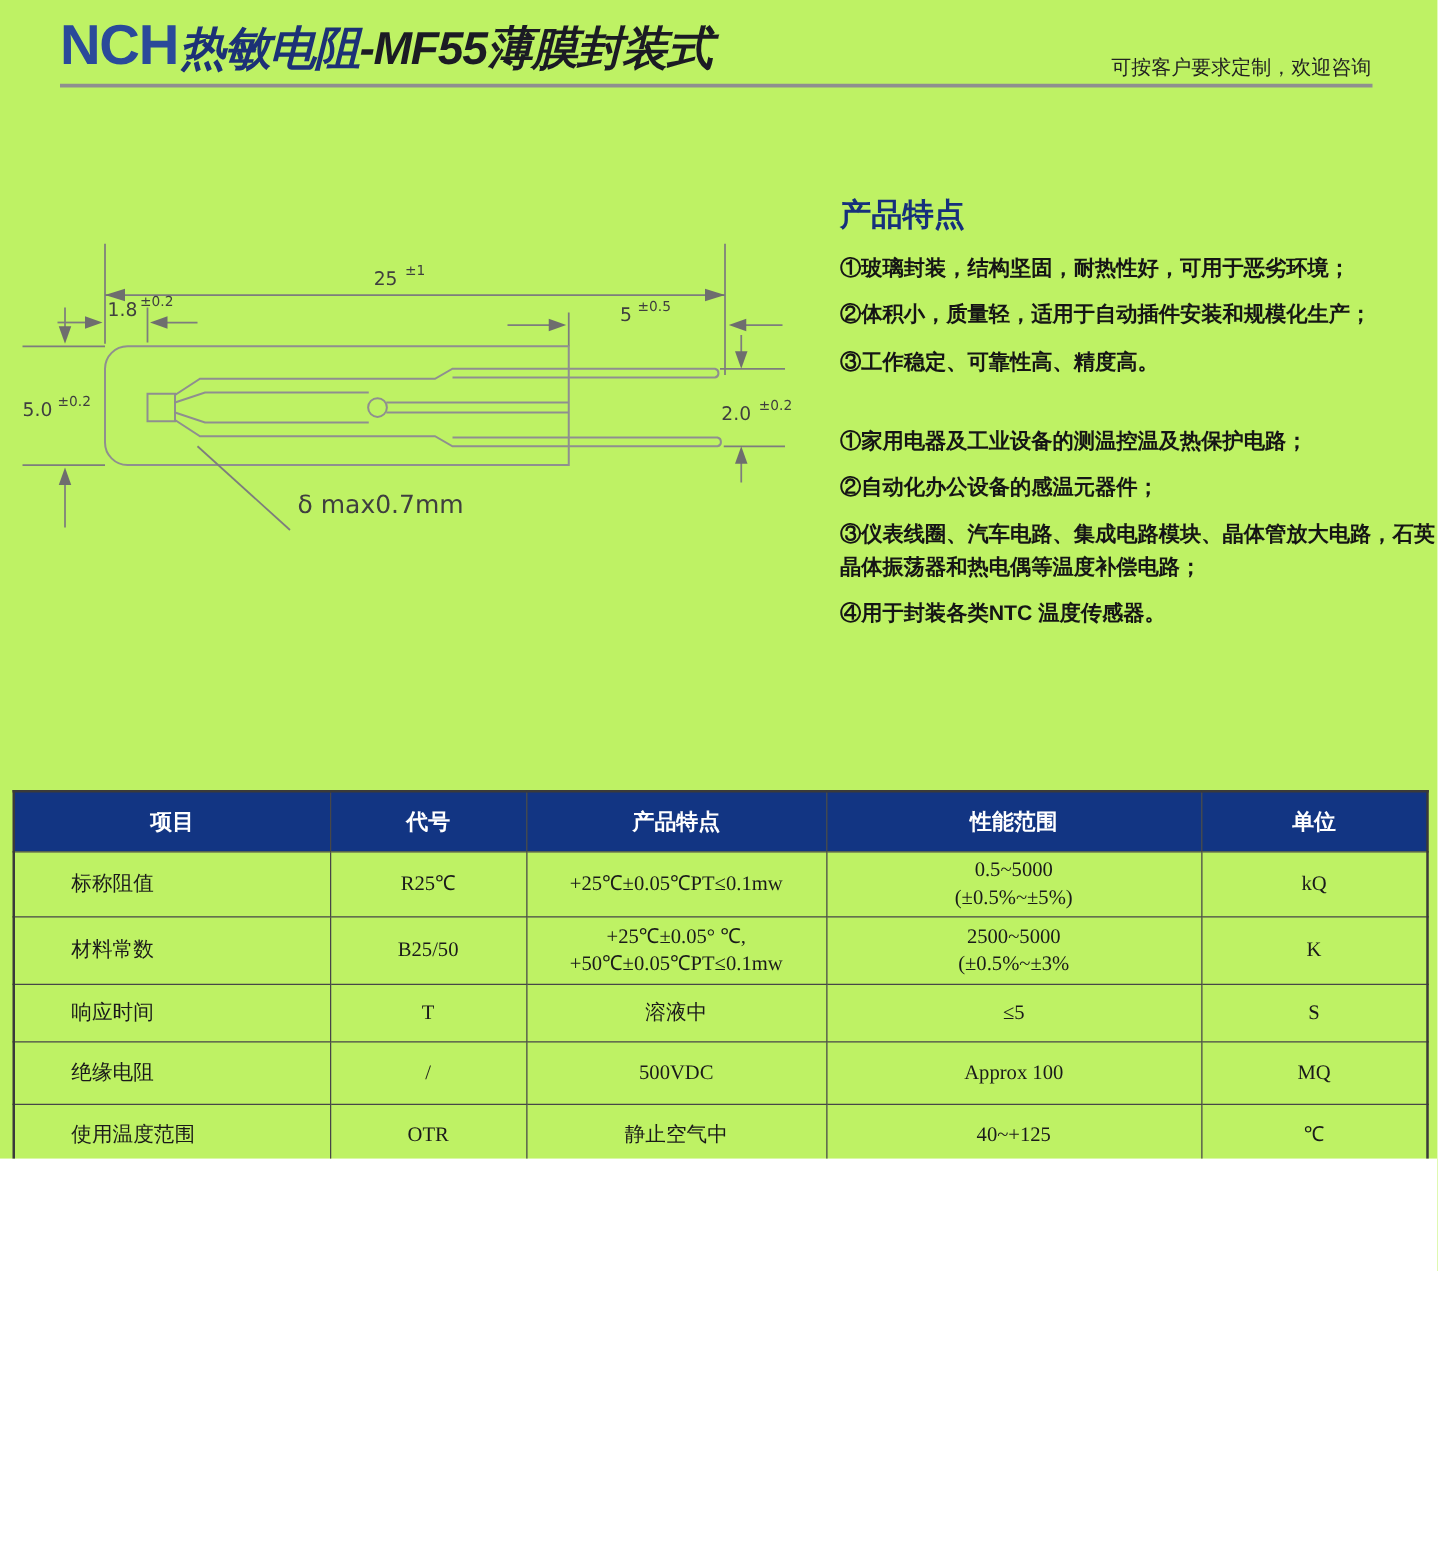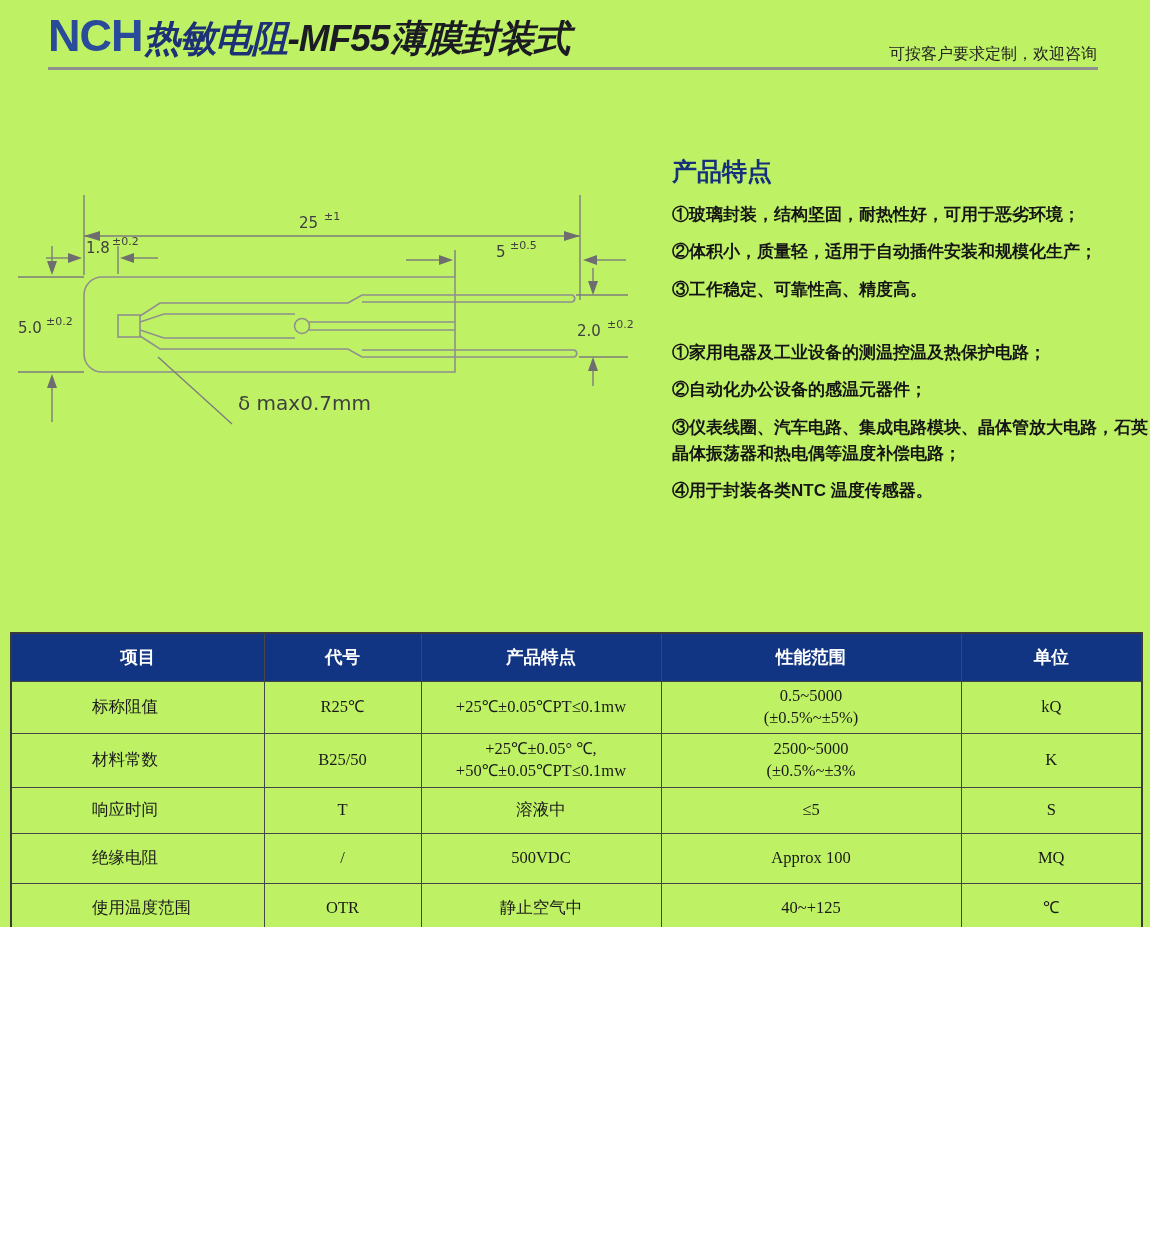--- a/index.html
+++ b/index.html
@@ -30,21 +30,21 @@
   .sec-item{font-size:17px;font-weight:600;color:#151515;line-height:1.55;margin-bottom:11px;}
 
   
   #spec{position:absolute;left:10px;top:632px;width:1131px;border-collapse:collapse;
         table-layout:fixed;border:2px solid #3a3a3a;}
   #spec th{background:#123583;color:#ffffff;font-size:17.5px;font-weight:bold;
            font-family:Liberation Serif, serif;}
   #spec td{font-family:"Liberation Serif",serif;font-size:16.5px;color:#1a1a1a;
            text-align:center;vertical-align:middle;white-space:pre-line;line-height:1.35;}
   #spec th,#spec td{border:1.5px solid #474747;padding:2px 4px;}
-  #spec td:first-child{text-align:left;padding-left:80px;}
+  #spec td:first-child{text-align:left;padding-left:45px;}
   #spec thead tr{height:48px;}
   #spec tbody tr:nth-child(1){height:52px;}
   #spec tbody tr:nth-child(2){height:54px;}
   #spec tbody tr:nth-child(3){height:46px;}
   #spec tbody tr:nth-child(4){height:50px;}
   #spec tbody tr:nth-child(5){height:50px;}
   #spec tbody tr:nth-child(6){height:54px;}
 
   
   #photoL{position:absolute;left:150px;top:1005px;}

